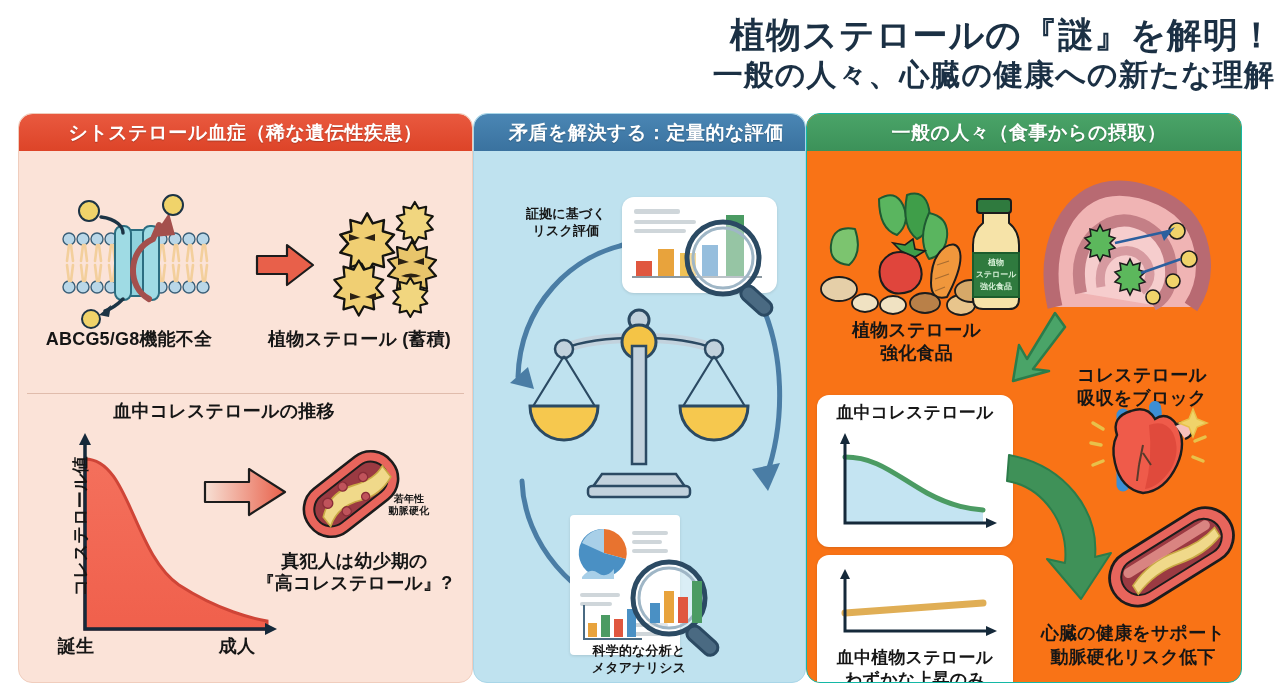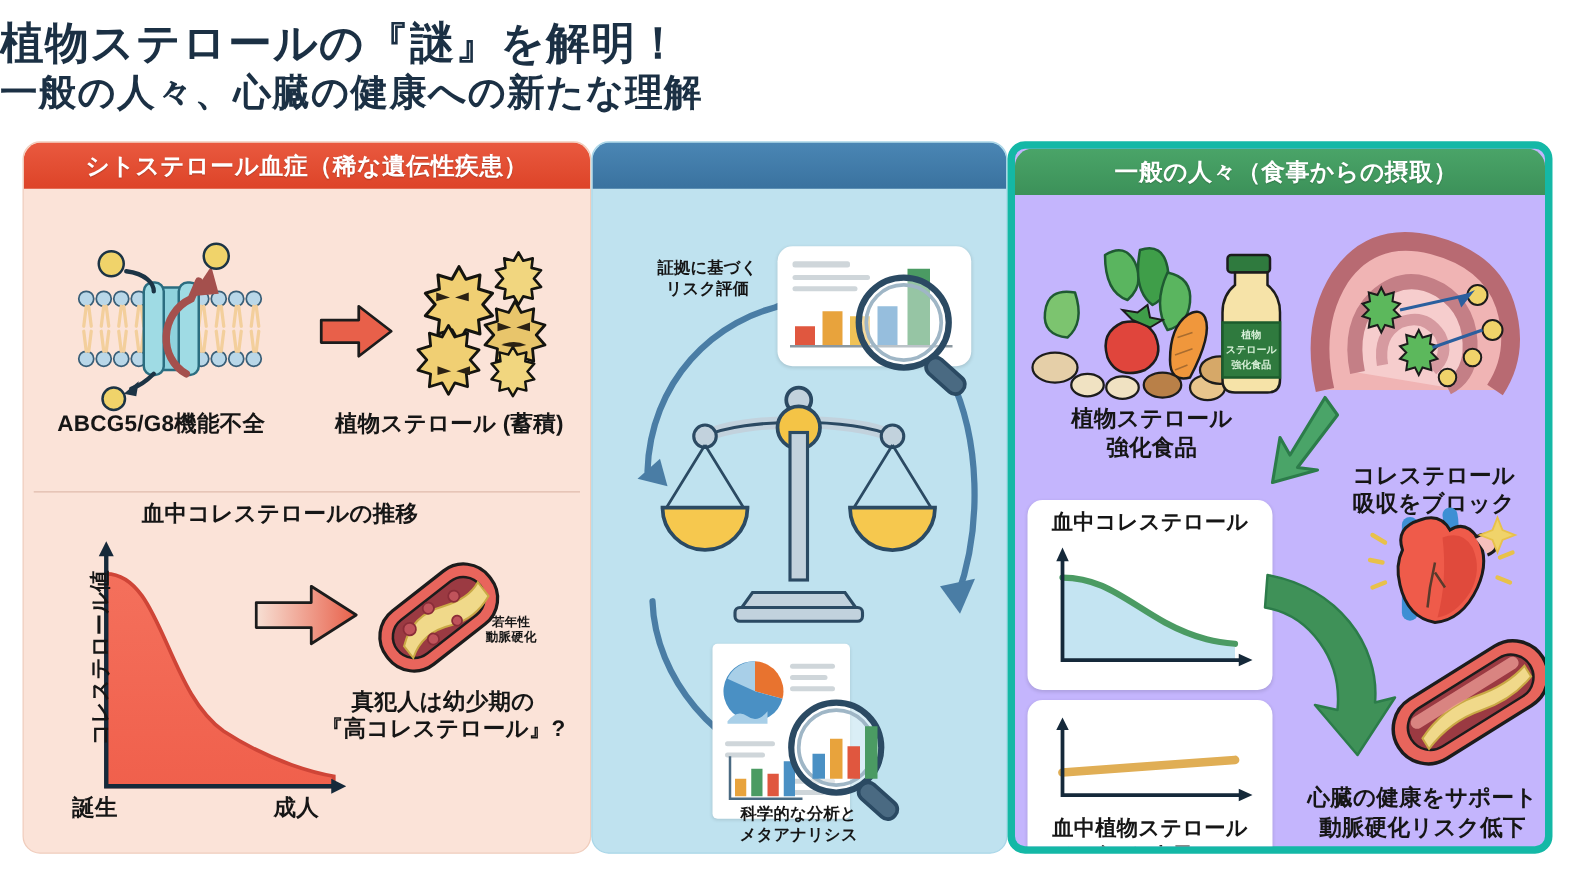--- a/index.html
+++ b/index.html
@@ -8,21 +8,21 @@
     background: #ffffff;
     font-family: "Liberation Sans", "DejaVu Sans", sans-serif;
     overflow: hidden;
     position: relative;
   }
 
   
   .title-block {
     width: 100%;
     padding-top: 14px;
-    text-align: left;
+    text-align: right;
   }
   .title-line {
     color: #1b3044;
     font-weight: bold;
     letter-spacing: 1px;
     line-height: 1.22;
     text-shadow: 0 1px 0 rgba(255,255,255,.6);
   }
   .title-line.l1 { font-size: 35px; }
   .title-line.l2 { font-size: 30px; }
@@ -35,21 +35,21 @@
     display: flex;
     gap: 0;
   }
   .panel {
     position: relative;
     border-radius: 14px;
     overflow: hidden;
   }
   .panel.left   { width: 455px; background: #fbe3d8; border: 1px solid #f0cdbd; }
   .panel.mid    { width: 333px; background: #bfe2ef; border: 1px solid #a9d6e8; }
-  .panel.right  { width: 436px; background: #c4b5fd; border: 6px solid #14b8a6; }
+  .panel.right  { width: 436px; background: #f97316; border: 1px solid #14b8a6; }
 
   .panel-header {
     position: relative;
     height: 37px;
     display: flex; align-items: center; justify-content: center;
     color: #ffffff;
     font-size: 19px; font-weight: bold;
     letter-spacing: .5px;
     text-shadow: 0 1px 1px rgba(0,0,0,.22);
     border-radius: 14px 14px 0 0;
@@ -245,20 +245,21 @@
 
       <div class="lbl" style="left:218px; top:400px; width:235px; font-size:18px;">
         <div>真犯人は幼少期の</div>
         <div>『高コレステロール』?</div>
       </div>
     </div>
   </div>
 
   <div class="panel mid">
     <div class="panel-header">
+      <span>矛盾を解決する：定量的な評価</span>
       <span class="chev"></span>
     </div>
     <div class="panel-body">
 
       <svg style="position:absolute;left:10px;top:40px;" width="312" height="490" viewBox="0 0 312 490">
         <g fill="none" stroke="#4a7da5" stroke-width="5" stroke-linecap="round">
           <path d="M34 186 C36 116 86 62 150 52"></path>
           <path d="M276 110 C300 160 302 230 282 286"></path>
           <path d="M38 290 C40 352 90 410 150 424"></path>
         </g>

